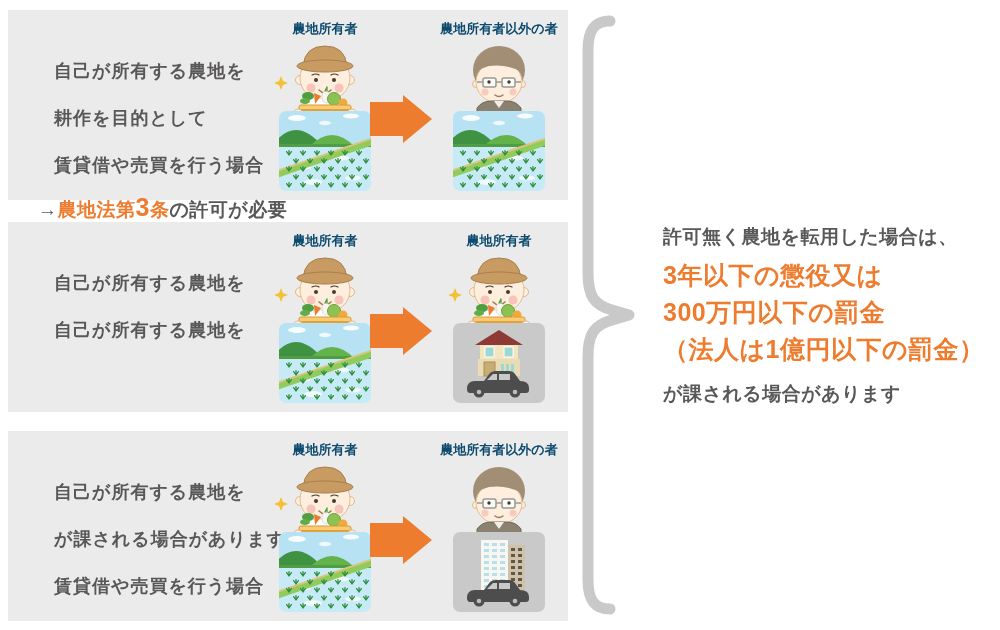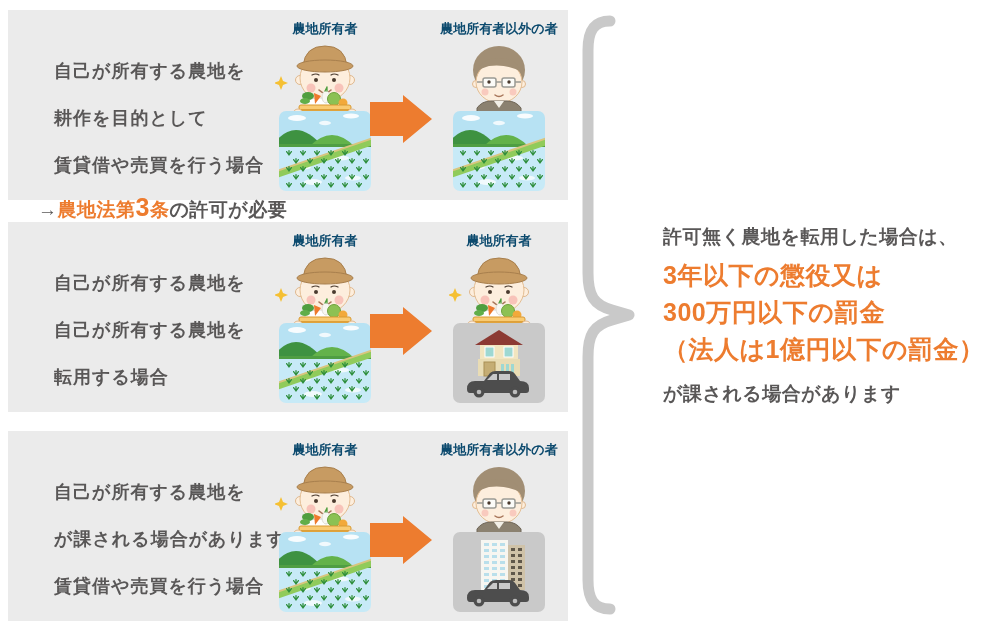--- a/index.html
+++ b/index.html
@@ -215,21 +215,20 @@
     <svg class="tile">
         <use href="#sym-farmland"></use>
       </svg>
   </div>
 </section>
 
 <section class="panel panel-2">
   <div class="panel-text">
     <p class="cond-line">自己が所有する農地を</p>
     <p class="cond-line">自己が所有する農地を</p>
-    <p class="cond-line">転用する場合</p>
   </div>
   <div class="figure fig-left">
     <div class="fig-label">農地所有者</div>
     <svg class="char">
         <use href="#sym-farmer"></use>
       </svg>
     <svg class="tile">
         <use href="#sym-farmland"></use>
       </svg>
   </div>

